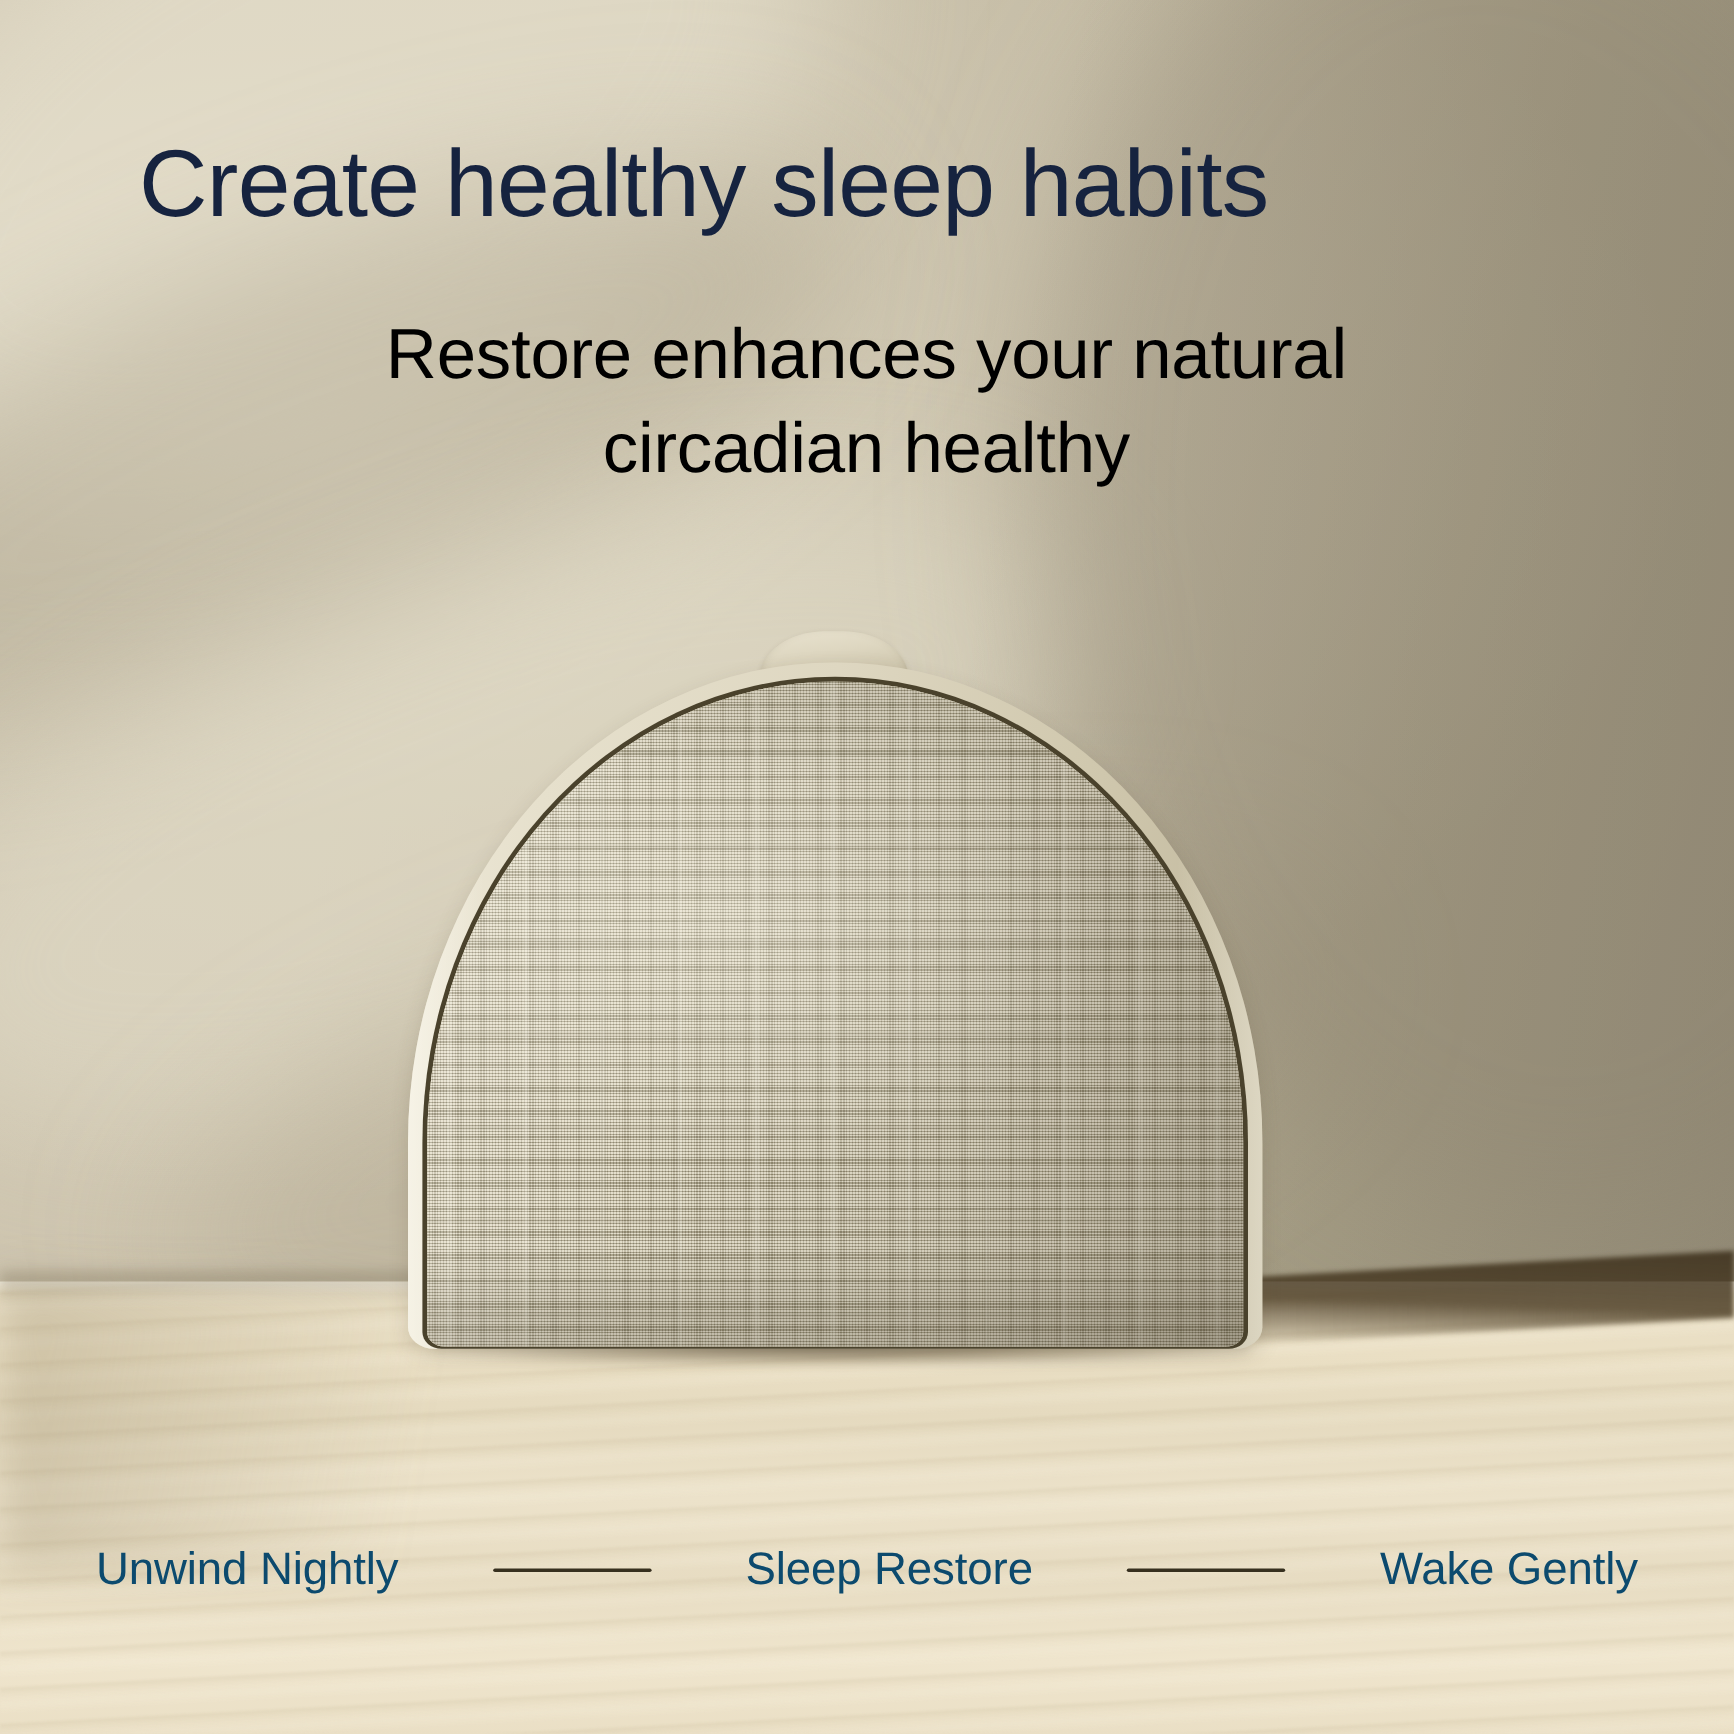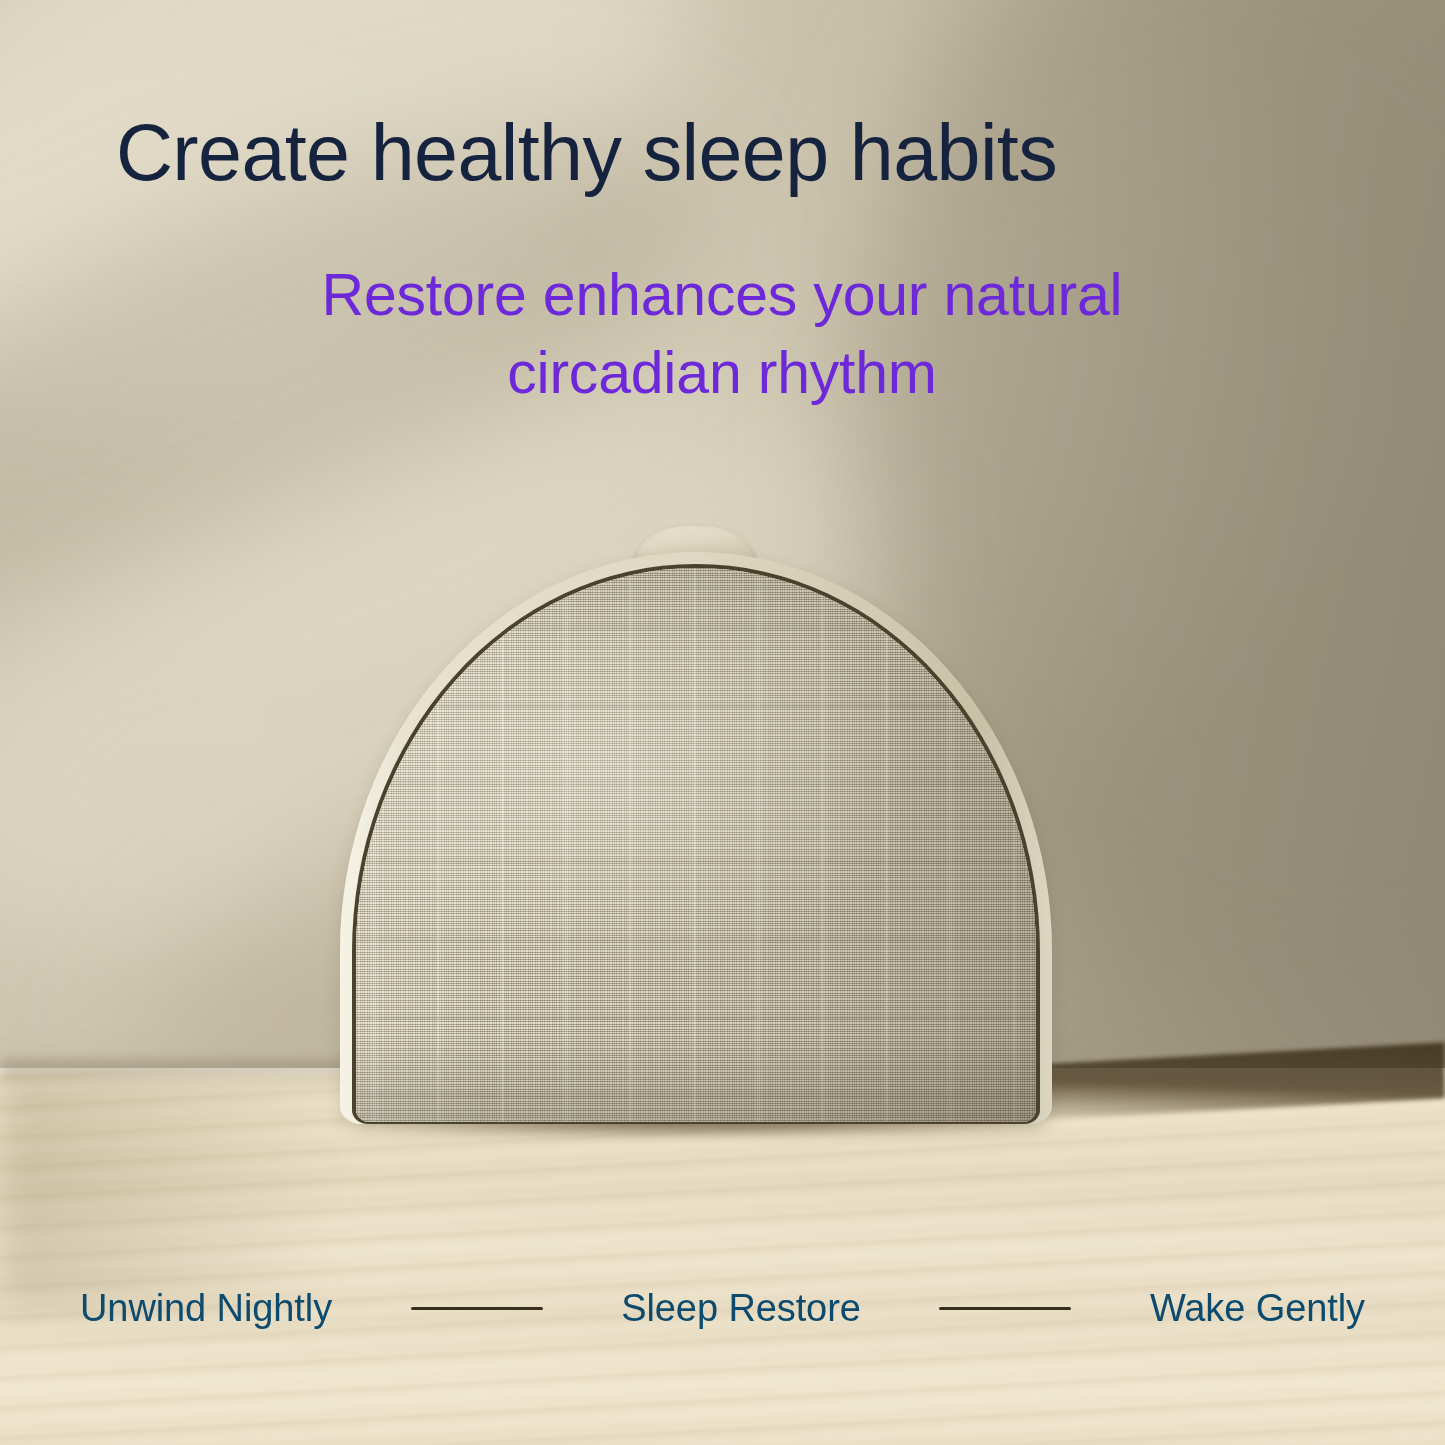--- a/index.html
+++ b/index.html
@@ -233,21 +233,21 @@
     white-space: nowrap;
   }
   .subhead {
     position: absolute;
     left: 272px; top: 256px;
     width: 900px;
     text-align: center;
     font-size: 59px;
     font-weight: 400;
     letter-spacing: -0.2px;
-    color: #6d28d9;
+    color: #000000;
     line-height: 1.33;
   }
 
   
   .caption-row {
     position: absolute;
     left: 80px; top: 1281px;
     width: 1285px;
     height: 54px;
     display: flex;
@@ -303,21 +303,21 @@
       <div class="linen-weave"></div>
       <div class="linen-slub"></div>
       <div class="linen-shade"></div>
     </div>
   </div>
 
   <div class="headline">Create healthy sleep habits</div>
 
   <div class="subhead">
     <div>Restore enhances your natural</div>
-    <div>circadian rhythm</div>
+    <div>circadian healthy</div>
   </div>
 
   <div class="caption-row">
     <span class="caption-label">Unwind Nightly</span>
     <span class="caption-divider"></span>
     <span class="caption-label">Sleep Restore</span>
     <span class="caption-divider"></span>
     <span class="caption-label">Wake Gently</span>
   </div>
 

